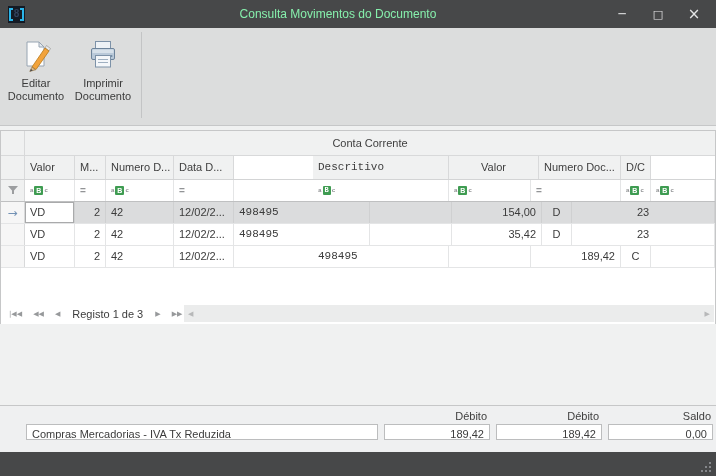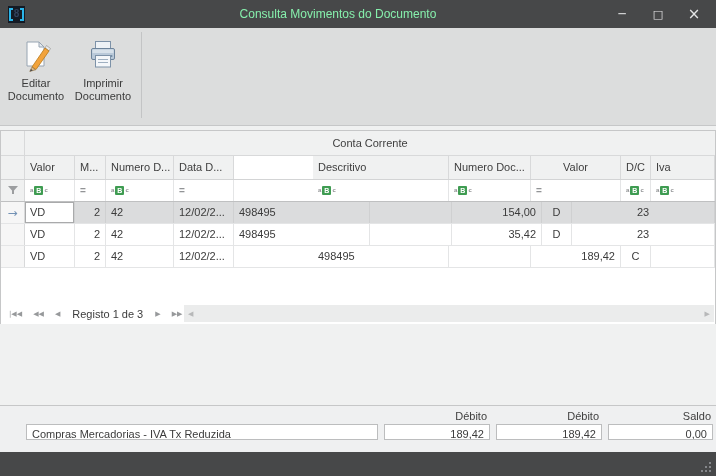--- a/index.html
+++ b/index.html
@@ -29,21 +29,21 @@
   .tb-btn.b1{ left:3px; } .tb-btn.b2{ left:70px; }
   .tb-sep{ position:absolute; left:141px; top:4px; bottom:7px; width:1px; background:#c3c4c5; }
   
   .grid{ position:absolute; top:130px; left:0; right:0; height:194px; background:#fff;
          border:1px solid #c6c7c8; border-bottom:none; display:flex; flex-direction:column; }
   .grow{ display:flex; white-space:nowrap; }
   .cell{ padding:0 5px; overflow:hidden; white-space:nowrap; }
   .ind{ width:24px; min-width:24px; padding:0; display:flex; align-items:center; justify-content:center; }
   .c-diario{ width:50px; min-width:50px; } .c-m{ width:31px; min-width:31px; }
   .c-numd{ width:68px; min-width:68px; } .c-datad{ width:60px; min-width:60px; }
-  .c-conta{ width:79px; min-width:79px;margin-top:36px; } .c-desc{ width:136px; min-width:136px; }
+  .c-conta{ width:79px; min-width:79px;margin-top:36px; } .c-desc{ width:136px; min-width:136px;font-family:Liberation Mono, monospace; }
   .c-numdoc{ width:82px; min-width:82px; } .c-valor{ width:90px; min-width:90px; }
   .c-dc{ width:30px; min-width:30px; } .c-iva{ flex:1; }
   .a-r{ text-align:right; } .a-c{ text-align:center; }
   
   .band-row{ height:25px; line-height:24px; background:#f0f1f1; border-bottom:1px solid #d8d9da; color:#3e3e3e; }
   .band-row .ind{ background:#f0f1f1; border-right:1px solid #d8d9da; }
   .band-cell{ flex:1; text-align:center; }
   
   .header-row{ height:24px; line-height:23px; border-bottom:1px solid #d3d4d5; color:#3e3e3e; }
   .header-row .ind{ background:#f0f1f1; border-right:1px solid #d8d9da; }
@@ -157,24 +157,23 @@
       <div class="cell c-datad">Data D...</div>
       <div class="cell c-conta">
         <span>Conta</span>
         <span class="hdr-funnel">
           <svg width="10" height="9" viewBox="0 0 10 9">
               <path d="M0 0 H10 L6 4.5 V8 H4 V4.5 Z" fill="#a7a9ab"></path>
             </svg>
         </span>
       </div>
       <div class="cell c-desc">Descritivo</div>
+      <div class="cell c-valor a-c">Valor</div>
       <div class="cell c-numdoc">Numero Doc...</div>
-      <div class="cell c-valor a-c">Valor</div>
       <div class="cell c-dc a-c">D/C</div>
-      <div class="cell c-iva">Iva</div>
     </div>
 
     <div class="grow filter-row">
       <div class="ind">
         <svg width="10" height="9" viewBox="0 0 10 9">
             <path d="M0 0 H10 L6 4.5 V8 H4 V4.5 Z" fill="#9c9ea0"></path>
           </svg>
       </div>
       <div class="cell c-diario">
         <span class="abc">

